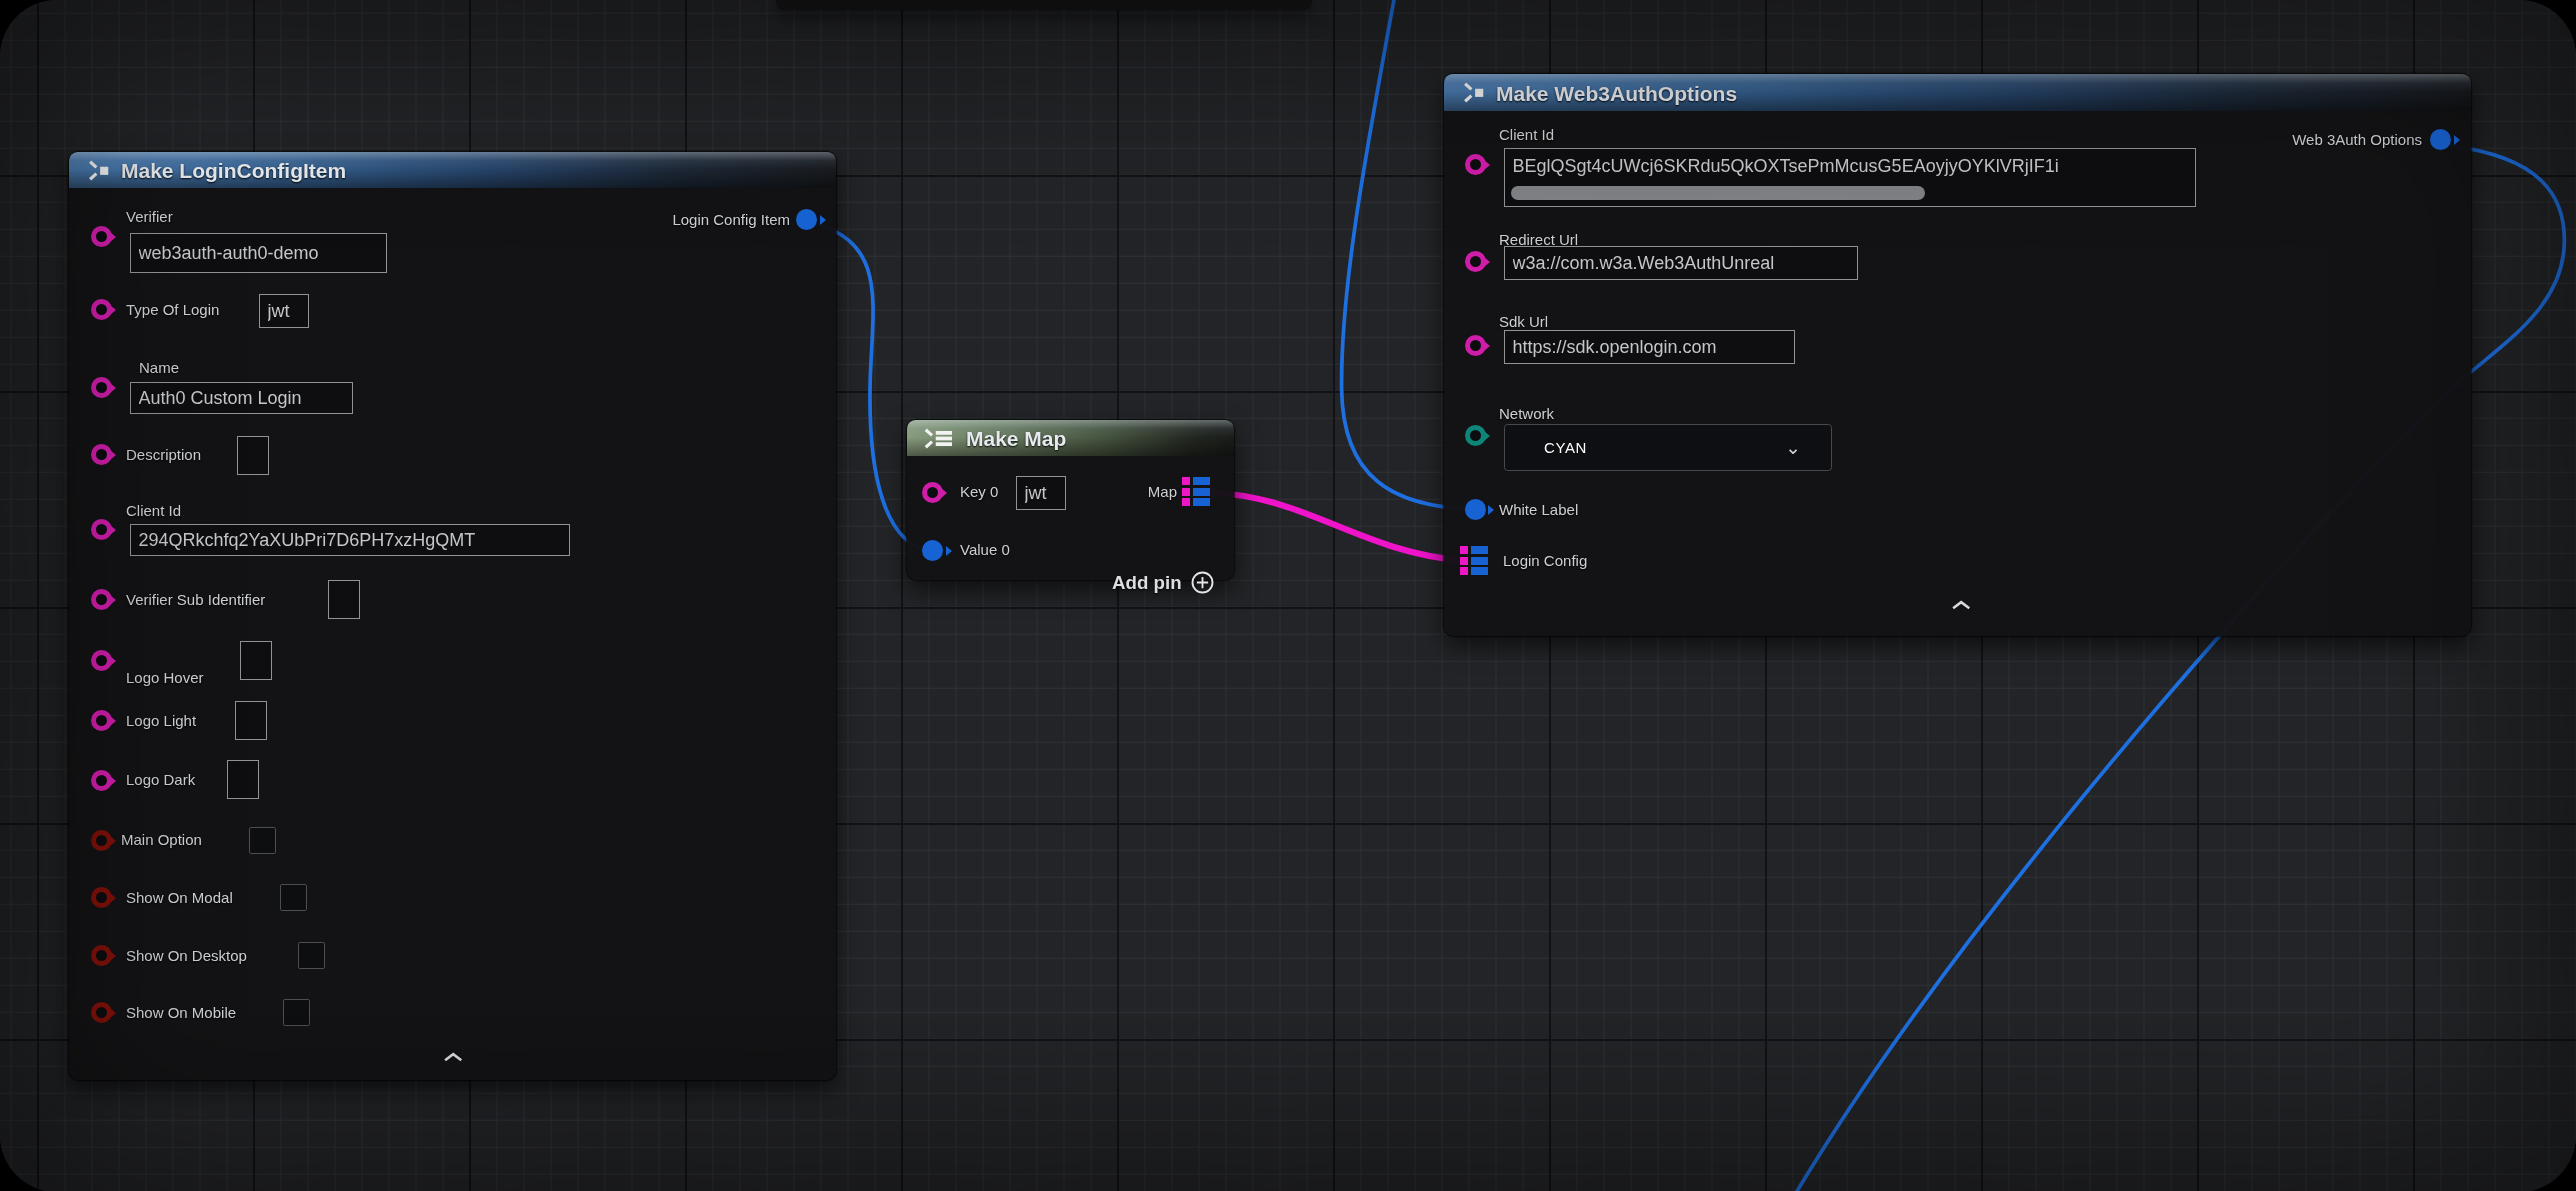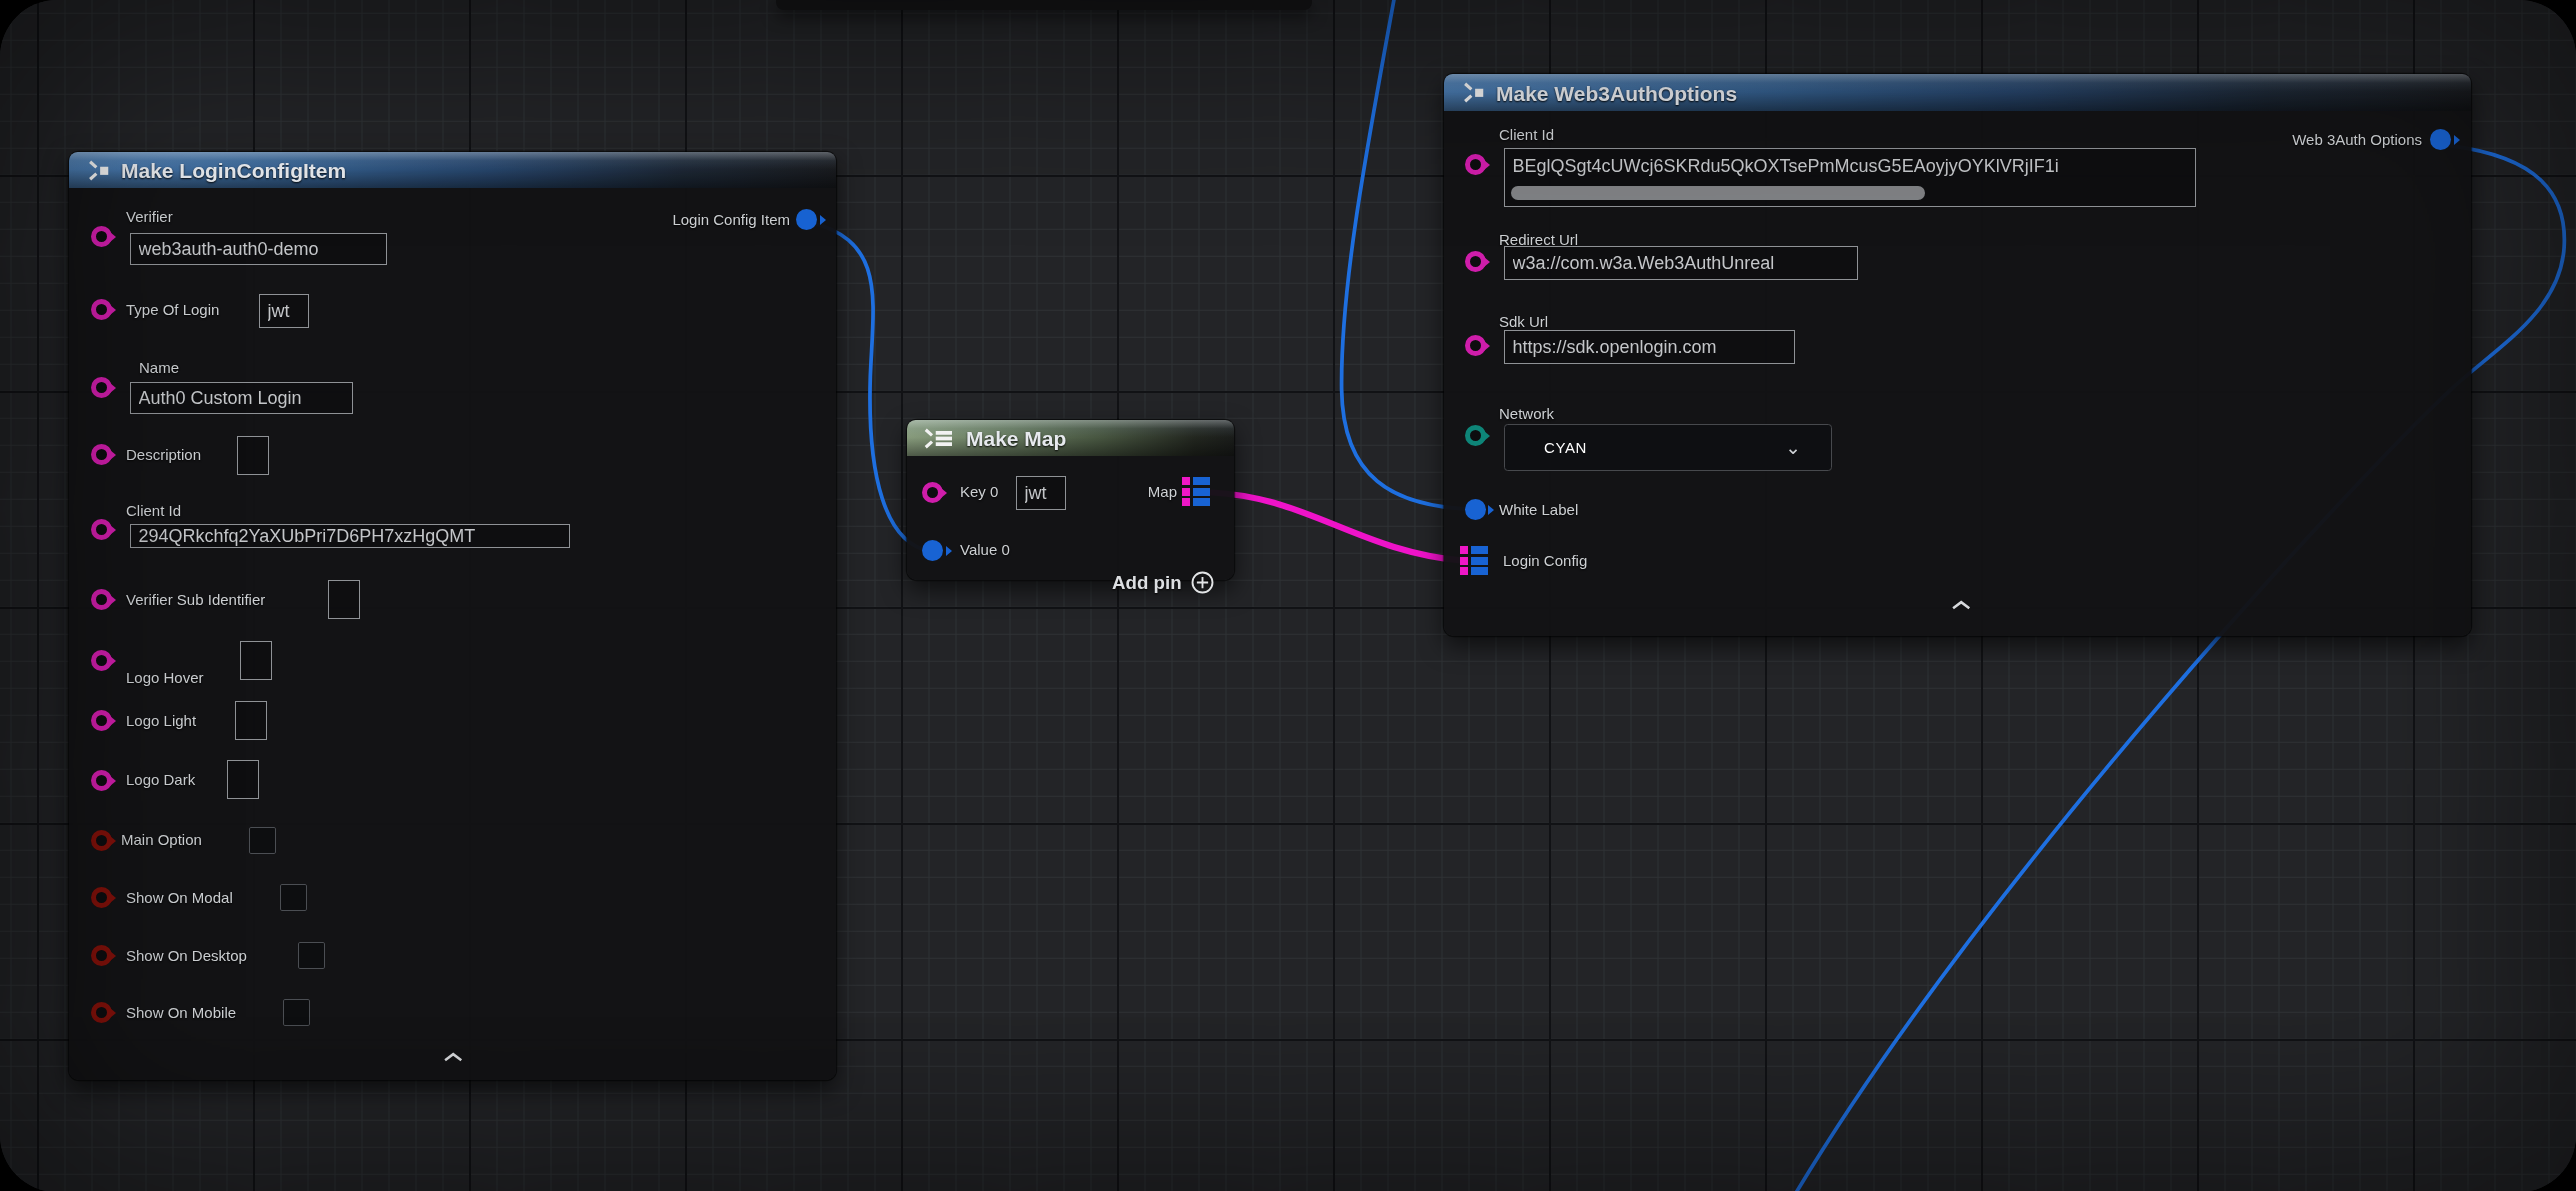--- a/index.html
+++ b/index.html
@@ -79,21 +79,21 @@
         <rect x="24" y="14" width="13" height="13" fill="#f2f2f2"></rect>
       </svg>
       <div class="ntitle" style="left:52px;top:6.9px;">Make LoginConfigItem</div>
     </div>
 
     <div class="lbl" style="right:46px;top:58px;">Login Config Item</div>
     <span class="pin solid c-obj" style="left:727px;top:57px;"></span>
 
     <div class="lbl" style="left:57px;top:55px;">Verifier</div>
     <span class="pin ring c-str" style="left:22px;top:74px;"></span>
-    <div class="tbox" style="left:61px;top:81px;width:257px;height:32px;">
+    <div class="tbox" style="left:61px;top:81px;width:257px;height:40px;">
       <span class="val">web3auth-auth0-demo</span>
       </div>
 
     <span class="pin ring c-str" style="left:22px;top:147px;"></span>
     <div class="lbl" style="left:57px;top:148px;">Type Of Login</div>
     <div class="tbox" style="left:190px;top:142px;width:50px;height:34px;">
       <span class="val">jwt</span>
       </div>
 
     <div class="lbl" style="left:70px;top:206px;">Name</div>
@@ -101,21 +101,21 @@
     <div class="tbox" style="left:61px;top:230px;width:223px;height:32px;">
       <span class="val">Auth0 Custom Login</span>
       </div>
 
     <span class="pin ring c-str" style="left:22px;top:292px;"></span>
     <div class="lbl" style="left:57px;top:293px;">Description</div>
     <div class="ebox" style="left:168px;top:284px;"></div>
 
     <div class="lbl" style="left:57px;top:349px;">Client Id</div>
     <span class="pin ring c-str" style="left:22px;top:367px;"></span>
-    <div class="tbox" style="left:61px;top:372px;width:440px;height:24px;">
+    <div class="tbox" style="left:61px;top:372px;width:440px;height:32px;">
       <span class="val">294QRkchfq2YaXUbPri7D6PH7xzHgQMT</span>
       </div>
 
     <span class="pin ring c-str" style="left:22px;top:437px;"></span>
     <div class="lbl" style="left:57px;top:438px;">Verifier Sub Identifier</div>
     <div class="ebox" style="left:259px;top:428px;"></div>
 
     <span class="pin ring c-str" style="left:22px;top:498px;"></span>
     <div class="lbl" style="left:57px;top:499px;margin-top:17px;">Logo Hover</div>
     <div class="ebox" style="left:171px;top:489px;"></div>

